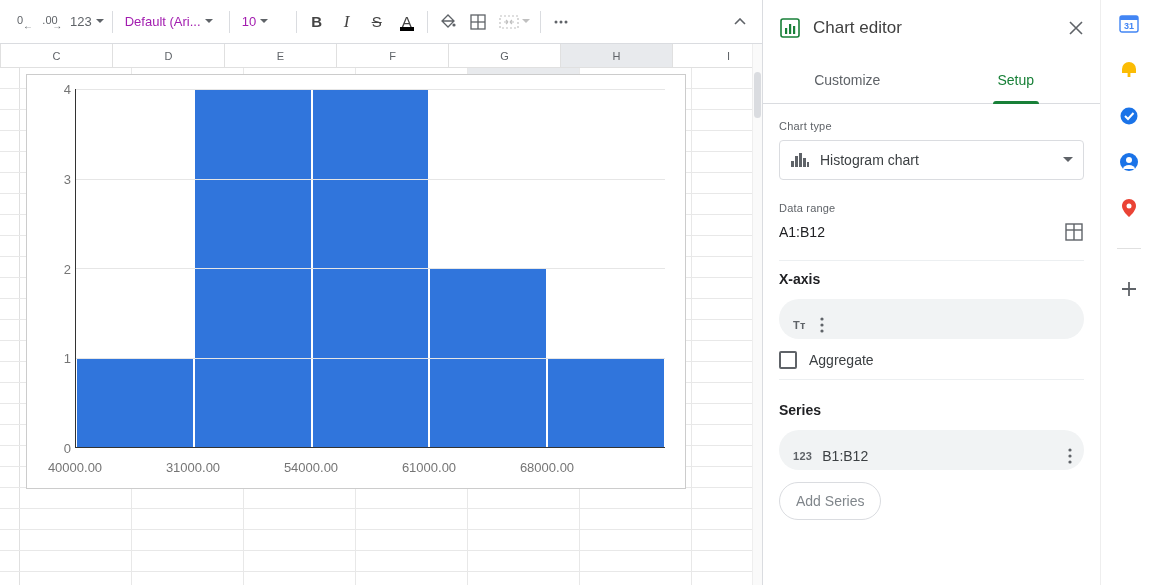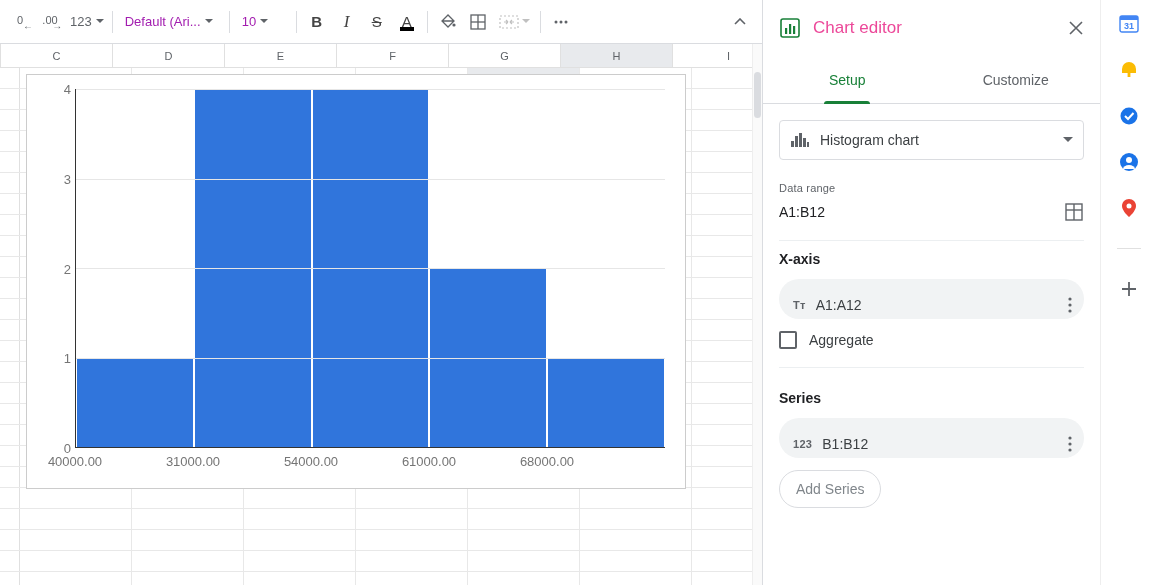--- a/index.html
+++ b/index.html
@@ -89,37 +89,37 @@
   .chart-plot {
     position:relative; width:100%; height:100%;
   }
   .y-axis { position:absolute; left:0; top:0; bottom:36px; width:34px; }
   .y-tick { position:absolute; right:4px; font-size:13px; color:#757575; transform:translateY(-50%);}
   .plotbox { position:absolute; left:34px; right:6px; top:0; bottom:36px; border-left:1px solid #333; border-bottom:1px solid #333;}
   .grid { position:absolute; left:0; right:0; height:0; border-top:1px solid #e6e6e6;}
   .bars { position:absolute; left:0; right:0; top:0; bottom:0; display:flex; }
   .bar { flex:1 1 0; background:#3075dc; margin:0 1px; align-self:flex-end;}
   .x-axis { position:absolute; left:34px; right:6px; bottom:12px; height:20px; }
-  .x-tick { position:absolute; top:2px; font-size:13px; color:#757575; transform:translateX(-50%);}
+  .x-tick { position:absolute; top:8px; font-size:13px; color:#757575; transform:translateX(-50%);}
 
   .vscroll { position:absolute; top:0; right:0; width:10px; bottom:0; background:#fafafa; border-left:1px solid #eee;}
   .vscroll .thumb { position:absolute; top:28px; left:1px; right:1px; height:46px; background:#dadce0; border-radius:4px;}
 
   
   .editor {
     width: 338px; flex: 0 0 338px;
     display:flex; flex-direction:column;
     border-right: 1px solid #eee;
   }
   .ed-header {
     display:flex; align-items:center;
     height: 56px; padding: 0 16px;
     gap: 12px;
   }
-  .ed-header .title { font-size: 17px; color:#ec4899; flex:1;}
+  .ed-header .title { font-size: 17px; color:#404040; flex:1;}
   .ed-close { cursor:pointer; color:#5f6368;}
   .ed-tabs { display:flex; height:48px; border-bottom:1px solid #dadce0;}
   .ed-tab { flex:1; display:flex; align-items:center; justify-content:center; font-size:14px; color:#5f6368; cursor:pointer; font-weight:500; position:relative;}
   .ed-tab.active { color:#188038;}
   .ed-tab.active::after { content:""; position:absolute; bottom:-1px; left:50%; transform:translateX(-50%); width:46px; height:3px; background:#188038; border-radius:3px 3px 0 0;}
   .ed-body { padding: 16px 16px 8px 16px; overflow:auto; flex:1;}
   .ed-label { font-size:11px; color:#5f6368; margin-bottom:8px; letter-spacing:0.2px;}
   .ed-select {
     border:1px solid #dadce0; border-radius:4px;
     height:40px; display:flex; align-items:center; padding:0 10px;
@@ -131,21 +131,21 @@
   .ed-datarange .val { font-size:14px; color:#202124;}
   .ed-section-title { font-size:14px; font-weight:700; color:#202124; margin-bottom:12px;}
   .chip {
     background:#f1f3f4; border-radius:20px; height:40px;
     display:flex; align-items:center; padding:12px 8px 0 14px; gap:10px;
     font-size:14px; color:#3c4043; margin-bottom:12px; cursor:pointer;
   }
   .chip .sp{flex:1;}
   .chip .kebab{ color:#5f6368; cursor:pointer; padding:4px;}
   .chip .pfx { font-size:11px; font-weight:600; color:#5f6368; letter-spacing:0.3px;}
-  .chk-row { display:flex; align-items:center; gap:12px; font-size:14px; color:#3c4043; margin-bottom:22px; padding-bottom:18px; border-bottom:1px solid #eceff1;}
+  .chk-row { display:flex; align-items:center; gap:12px; font-size:14px; color:#3c4043; margin-bottom:22px; padding-bottom:10px; border-bottom:1px solid #eceff1;}
   .chk { width:18px; height:18px; border:2px solid #5f6368; border-radius:2px;}
   .addseries {
     border:1px solid #dadce0; border-radius:20px; height:38px;
     display:flex; align-items:center; padding:0 16px; color:#80868b; font-size:14px;
     width: fit-content; cursor:pointer;
   }
 
   
   .rail { width: 56px; flex:0 0 56px; display:flex; flex-direction:column; align-items:center; padding-top:14px; gap:26px;}
   .rail .ic { width:40px; height:20px; cursor:pointer; display:flex;align-items:center;justify-content:center;}
@@ -567,24 +567,25 @@
           </svg>
       </span>
       <span class="title">Chart editor</span>
       <span class="ed-close">
         <svg width="16" height="16" viewBox="0 0 16 16">
             <path d="M2 2 L14 14 M14 2 L2 14" stroke="#5f6368" stroke-width="1.6"></path>
           </svg>
       </span>
     </div>
     <div class="ed-tabs">
+      <div class="ed-tab">Customize</div>
       <div class="ed-tab active">Setup</div>
-      <div class="ed-tab">Customize</div>
     </div>
     <div class="ed-body">
+      <div class="ed-label">Chart type</div>
       <div class="ed-select">
         <span>
           <svg width="20" height="18" viewBox="0 0 20 18">
               <rect x="1" y="10" width="3" height="6" fill="#5f6368"></rect>
               <rect x="5" y="5" width="3" height="11" fill="#5f6368"></rect>
               <rect x="9" y="2" width="3" height="14" fill="#5f6368"></rect>
               <rect x="13" y="7" width="3" height="9" fill="#5f6368"></rect>
               <rect x="17" y="11" width="2" height="5" fill="#5f6368"></rect>
             </svg>
         </span>
@@ -604,21 +605,20 @@
               <rect x="2" y="2" width="16" height="16" fill="none" stroke="#5f6368" stroke-width="1.4"></rect>
               <line x1="2" y1="8" x2="18" y2="8" stroke="#5f6368" stroke-width="1.4"></line>
               <line x1="10" y1="2" x2="10" y2="18" stroke="#5f6368" stroke-width="1.4"></line>
             </svg>
         </span>
       </div>
 
       <div class="ed-section-title">X-axis</div>
       <div class="chip">
         <span class="pfx">Tт</span>
-        <span class="sp">A1:A12</span>
         <span class="kebab">
           <svg width="4" height="16" viewBox="0 0 4 16">
               <circle cx="2" cy="2" r="1.6" fill="#5f6368"></circle>
               <circle cx="2" cy="8" r="1.6" fill="#5f6368"></circle>
               <circle cx="2" cy="14" r="1.6" fill="#5f6368"></circle>
             </svg>
         </span>
       </div>
       <div class="chk-row">
         <span class="chk"></span>

